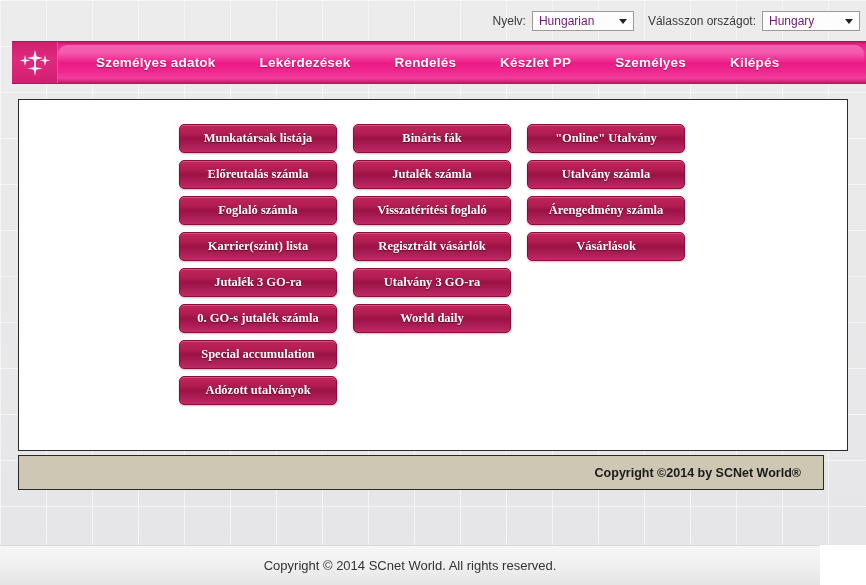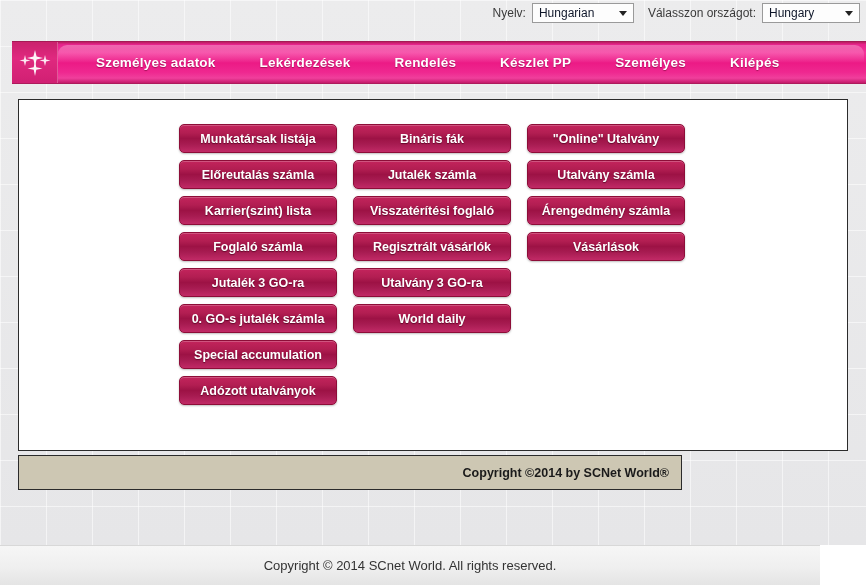--- a/index.html
+++ b/index.html
@@ -27,21 +27,21 @@
     background-image:
       linear-gradient(to right, rgba(255,255,255,0.55) 1px, transparent 1px),
       linear-gradient(to bottom, rgba(255,255,255,0.55) 1px, transparent 1px),
       linear-gradient(to bottom, #ececed 0%, #e6e6e8 100%);
     background-size: 46px 46px, 46px 46px, 100% 100%;
   }
 
   
   .topbar {
     position: absolute;
-    left: 0; top: 0;
+    left: 0; top: 8px;
     width: 866px;
     height: 42px;
     display: flex;
     align-items: flex-start;
     justify-content: flex-end;
     padding: 3px 6px 0 0;
   }
   .topbar-group {
     display: flex;
     align-items: center;
@@ -56,21 +56,21 @@
   }
   .mini-select {
     position: relative;
     height: 20px;
     border: 1px solid #9a9a9a;
     background: #fdfdfd;
     display: flex;
     align-items: center;
     padding: 0 11px 0 6px;
     font-size: 12px;
-    color: #0f172a;
+    color: #701a75;
     cursor: default;
     white-space: nowrap;
   }
   .mini-select.lang { width: 102px; }
   .mini-select.country { width: 98px; }
   .mini-select .caret {
     position: absolute;
     right: 6px;
     top: 50%;
     margin-top: -2px;
@@ -183,36 +183,36 @@
     font-size: 12.5px;
     font-weight: bold;
     display: flex;
     align-items: center;
     justify-content: center;
     cursor: pointer;
     text-shadow: 0 1px 1px rgba(80,0,30,0.75);
     box-shadow: inset 0 1px 0 rgba(255,255,255,0.22),
                 0 1px 2px rgba(0,0,0,0.25);
     white-space: nowrap;
-    font-family: Liberation Sans, sans-serif;
+    font-family: Liberation Serif, serif;
   }
 
   
   .inner-copyright {
     position: absolute;
     left: 18px;
     top: 455px;
-    width: 664px;
+    width: 806px;
     height: 35px;
     background: #cdc7b3;
     border: 1px solid #2b2b2b;
     display: flex;
     align-items: center;
     justify-content: flex-end;
-    padding-right: 12px;
+    padding-right: 22px;
   }
   .inner-copyright-text {
     font-size: 12.5px;
     font-weight: bold;
     color: #1a1a1a;
     font-family: "Liberation Sans", sans-serif;
   }
 
   
   .page-footer {
@@ -275,22 +275,22 @@
     <div class="nav-item">Kilépés</div>
   </div>
 </div>
 
 <div class="content-panel">
   <div class="button-grid">
 
     <div class="btn-col">
       <div class="menu-btn">Munkatársak listája</div>
       <div class="menu-btn">Előreutalás számla</div>
+      <div class="menu-btn">Foglaló számla</div>
       <div class="menu-btn">Karrier(szint) lista</div>
-      <div class="menu-btn">Foglaló számla</div>
       <div class="menu-btn">Jutalék 3 GO-ra</div>
       <div class="menu-btn">0. GO-s jutalék számla</div>
       <div class="menu-btn">Special accumulation</div>
       <div class="menu-btn">Adózott utalványok</div>
     </div>
 
     <div class="btn-col">
       <div class="menu-btn">Bináris fák</div>
       <div class="menu-btn">Jutalék számla</div>
       <div class="menu-btn">Visszatérítési foglaló</div>

